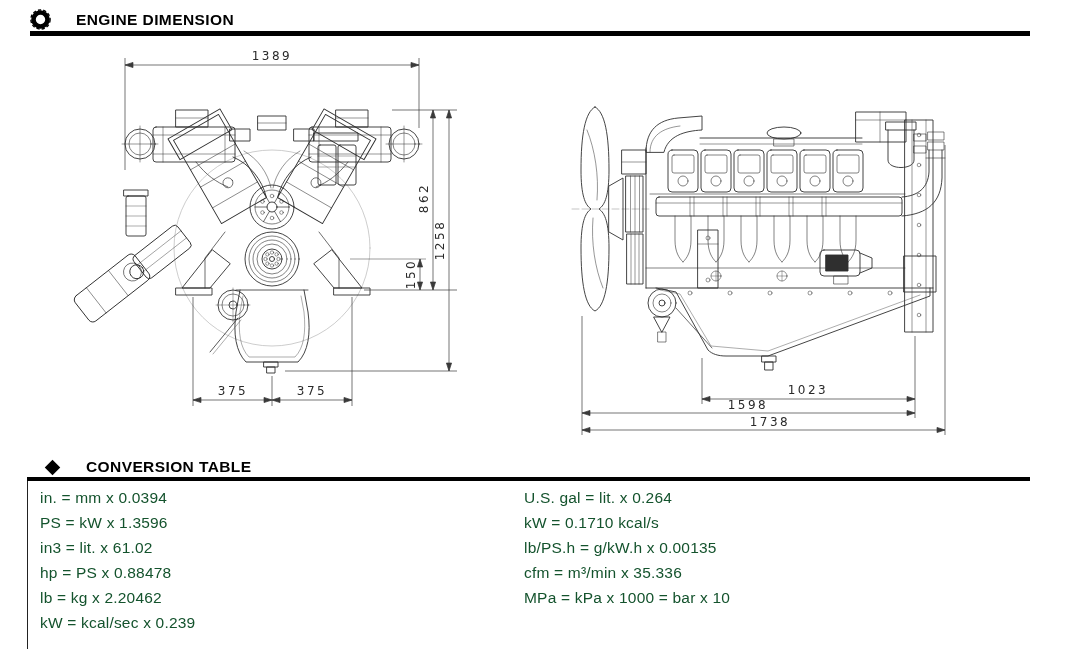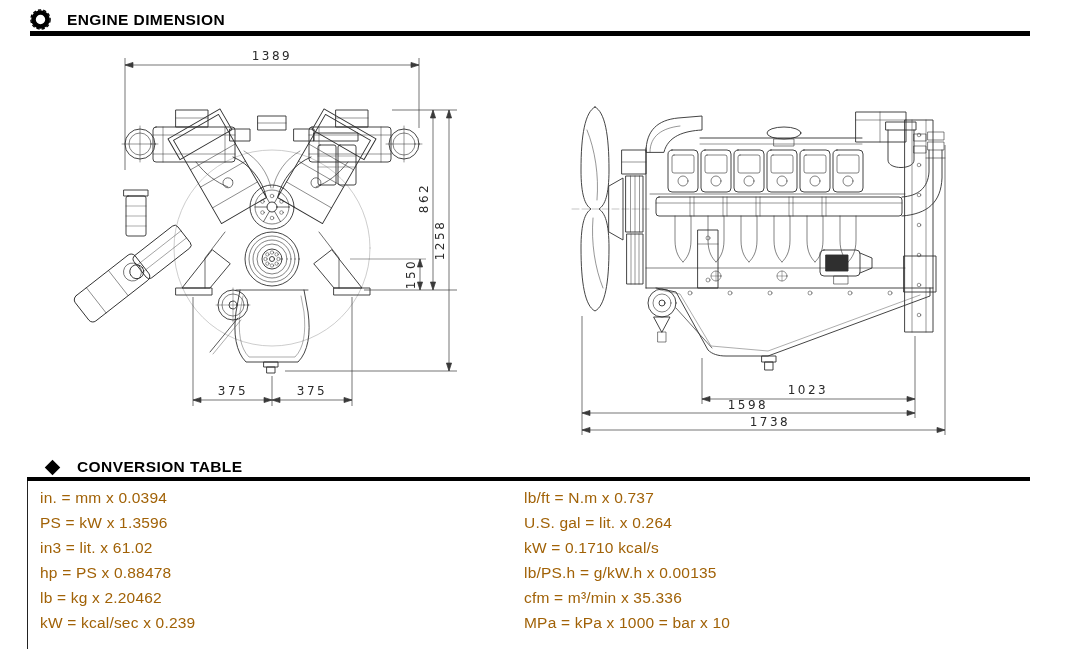--- a/index.html
+++ b/index.html
@@ -1,23 +1,23 @@
 <!DOCTYPE html>
 <html><head>
 <meta charset="utf-8">
 <style>
   html,body{margin:0;padding:0;background:#fff;width:1065px;height:667px;overflow:hidden;
     font-family:"Liberation Sans",sans-serif;}
   .page{position:relative;width:1065px;height:667px;background:#fff;}
-  .sec-header{position:absolute;display:flex;align-items:center;gap:16px;color:#000;}
+  .sec-header{position:absolute;display:flex;align-items:center;gap:25px;color:#000;}
   .sec-title{font-weight:bold;font-size:15.5px;letter-spacing:.4px;color:#000;white-space:nowrap;}
   .rule{position:absolute;background:#000;}
   .diamond{width:11px;height:11px;background:#000;transform:rotate(45deg);margin:0 3px;}
   .drawsvg{position:absolute;left:0;top:0;}
-  .conv-col{position:absolute;font-size:15.5px;color:#a16207;letter-spacing:.2px;}
+  .conv-col{position:absolute;font-size:15.5px;color:#14532d;letter-spacing:.2px;}
   .conv-row{height:25px;line-height:25px;white-space:nowrap;}
   .left-border{position:absolute;background:#222;}
   svg text{font-family:"DejaVu Sans",sans-serif;font-size:12px;fill:#2a2a2a;letter-spacing:2.5px;}
 </style>
 </head>
 <body>
 
 <div class="page">
 
   <div class="sec-header" style="left:30px;top:9px;">
@@ -432,21 +432,20 @@
   <div class="conv-col" style="left:40px;top:485px;">
     <div class="conv-row">in. = mm x 0.0394</div>
     <div class="conv-row">PS = kW x 1.3596</div>
     <div class="conv-row">in3 = lit. x 61.02</div>
     <div class="conv-row">hp = PS x 0.88478</div>
     <div class="conv-row">lb = kg x 2.20462</div>
     <div class="conv-row">kW = kcal/sec x 0.239</div>
   </div>
 
   <div class="conv-col" style="left:524px;top:485px;">
-    <div class="conv-row">lb/ft = N.m x 0.737</div>
     <div class="conv-row">U.S. gal = lit. x 0.264</div>
     <div class="conv-row">kW = 0.1710 kcal/s</div>
     <div class="conv-row">lb/PS.h = g/kW.h x 0.00135</div>
     <div class="conv-row">cfm = m³/min x 35.336</div>
     <div class="conv-row">MPa = kPa x 1000 = bar x 10</div>
   </div>
 
 </div>
 
 </body></html>

